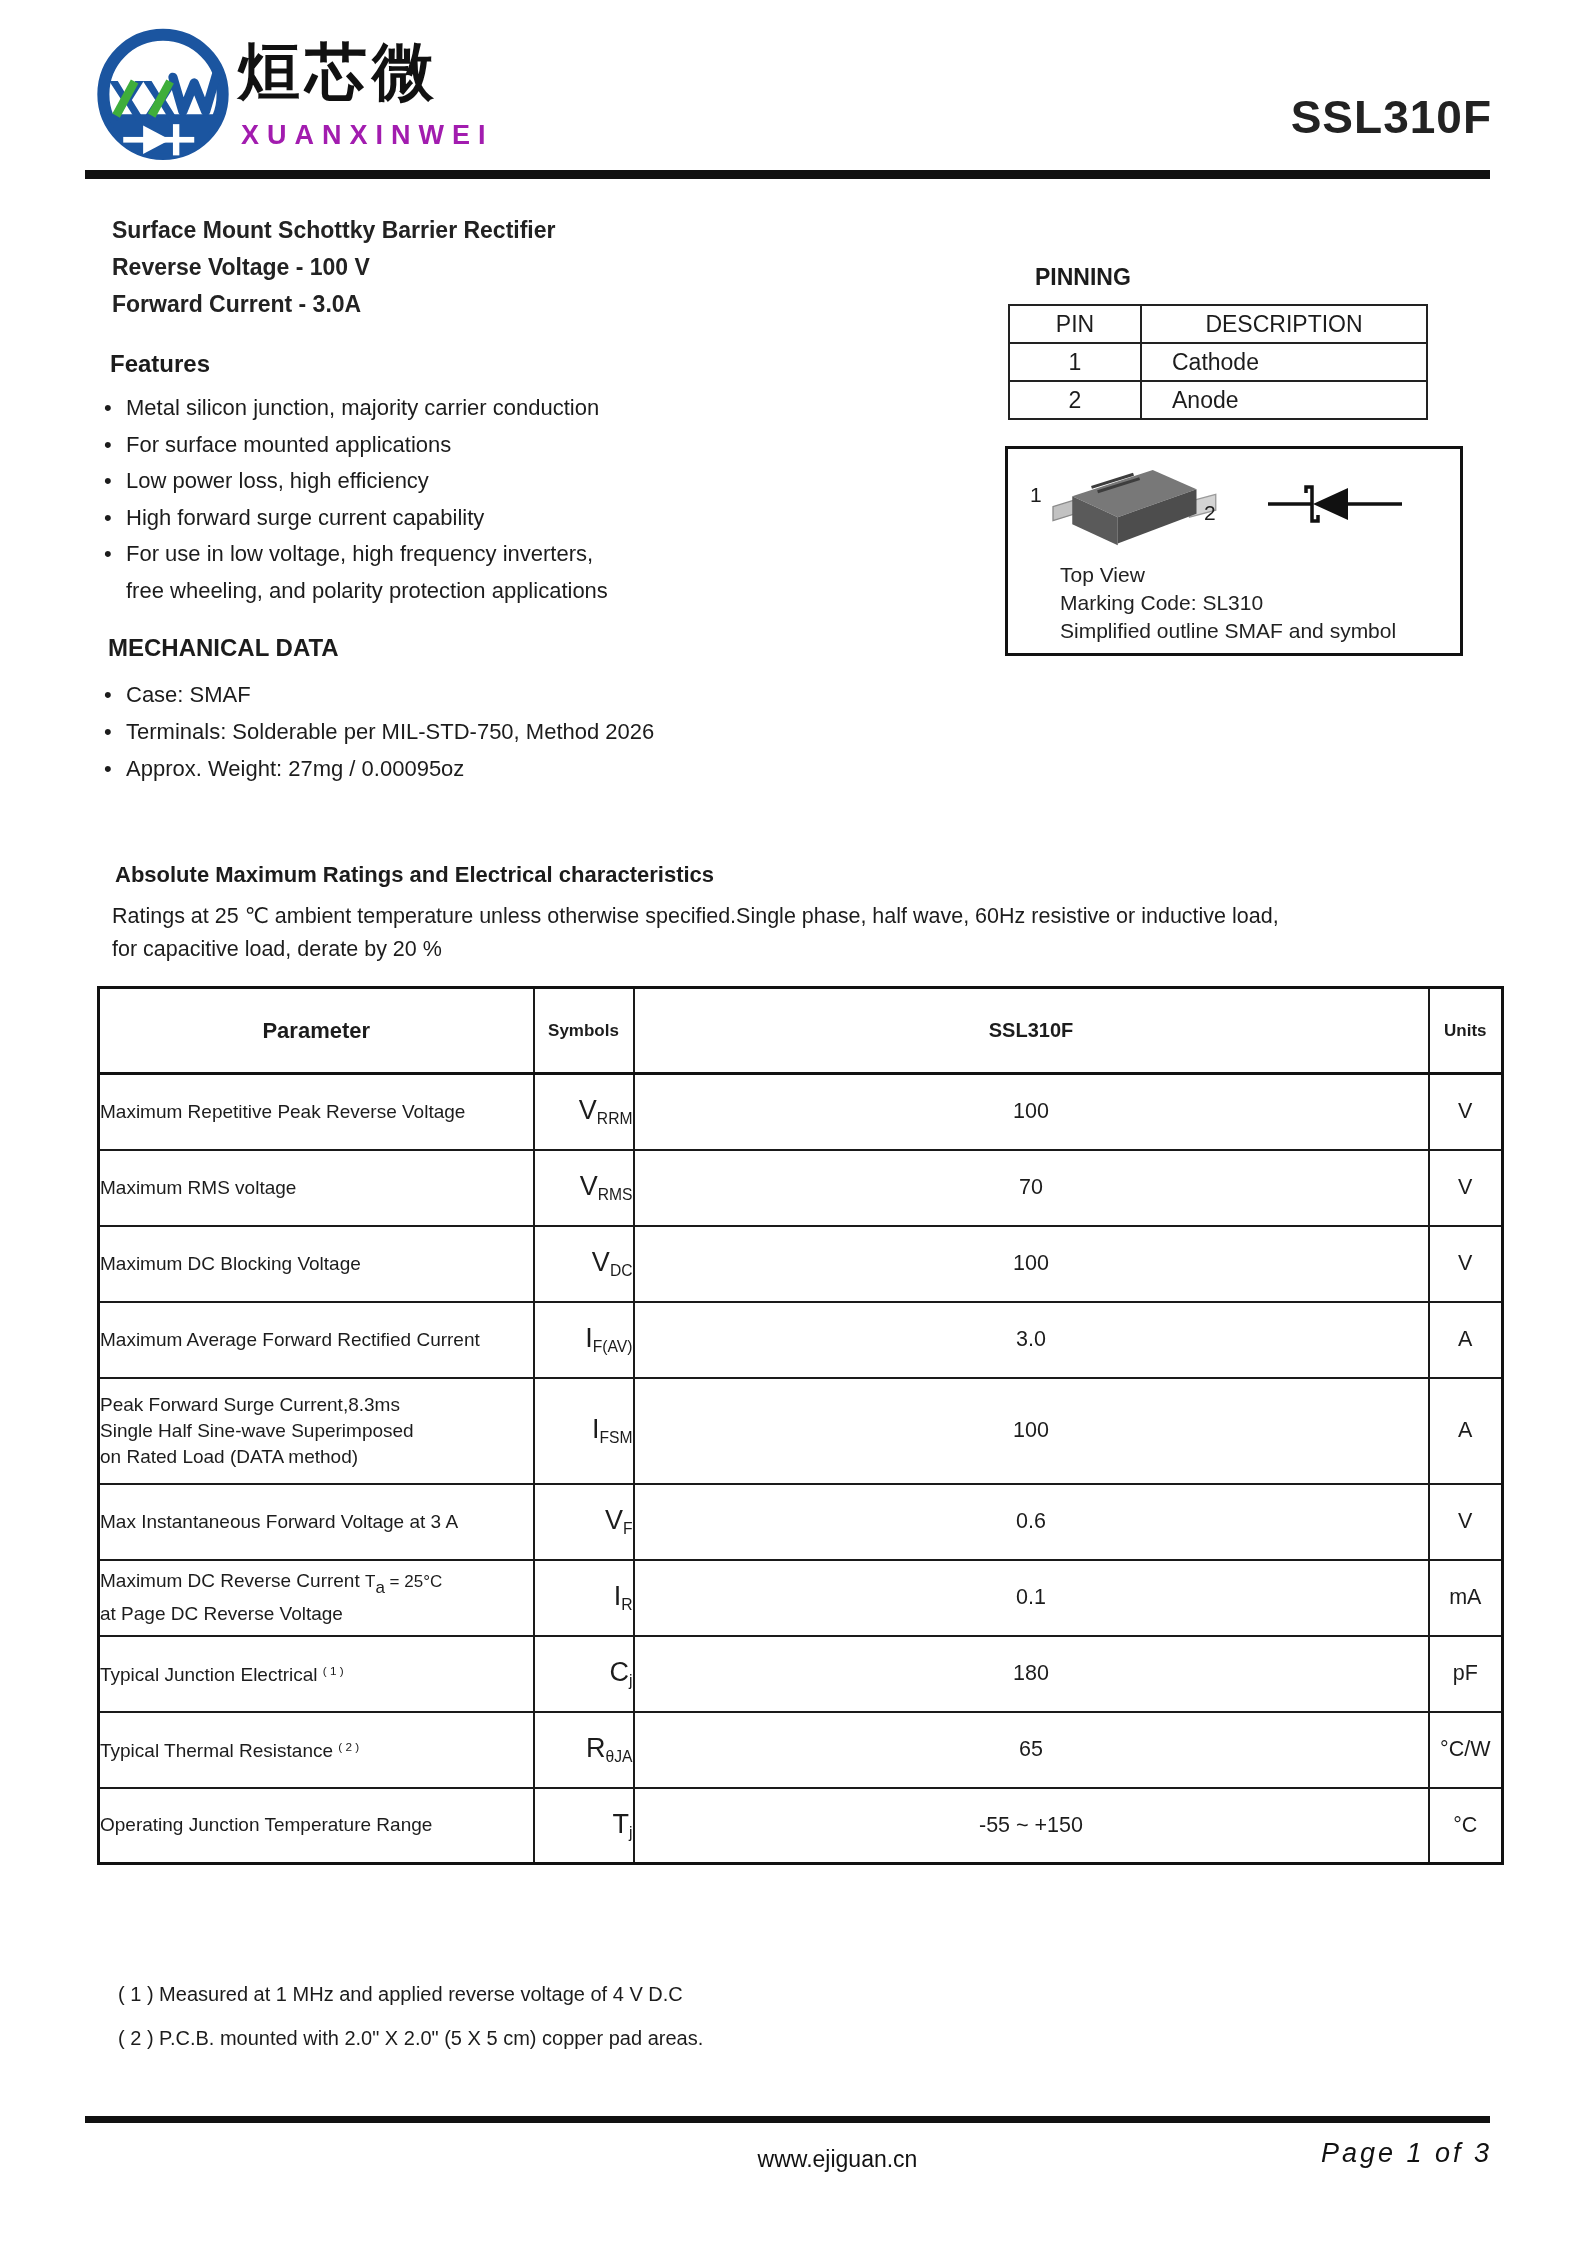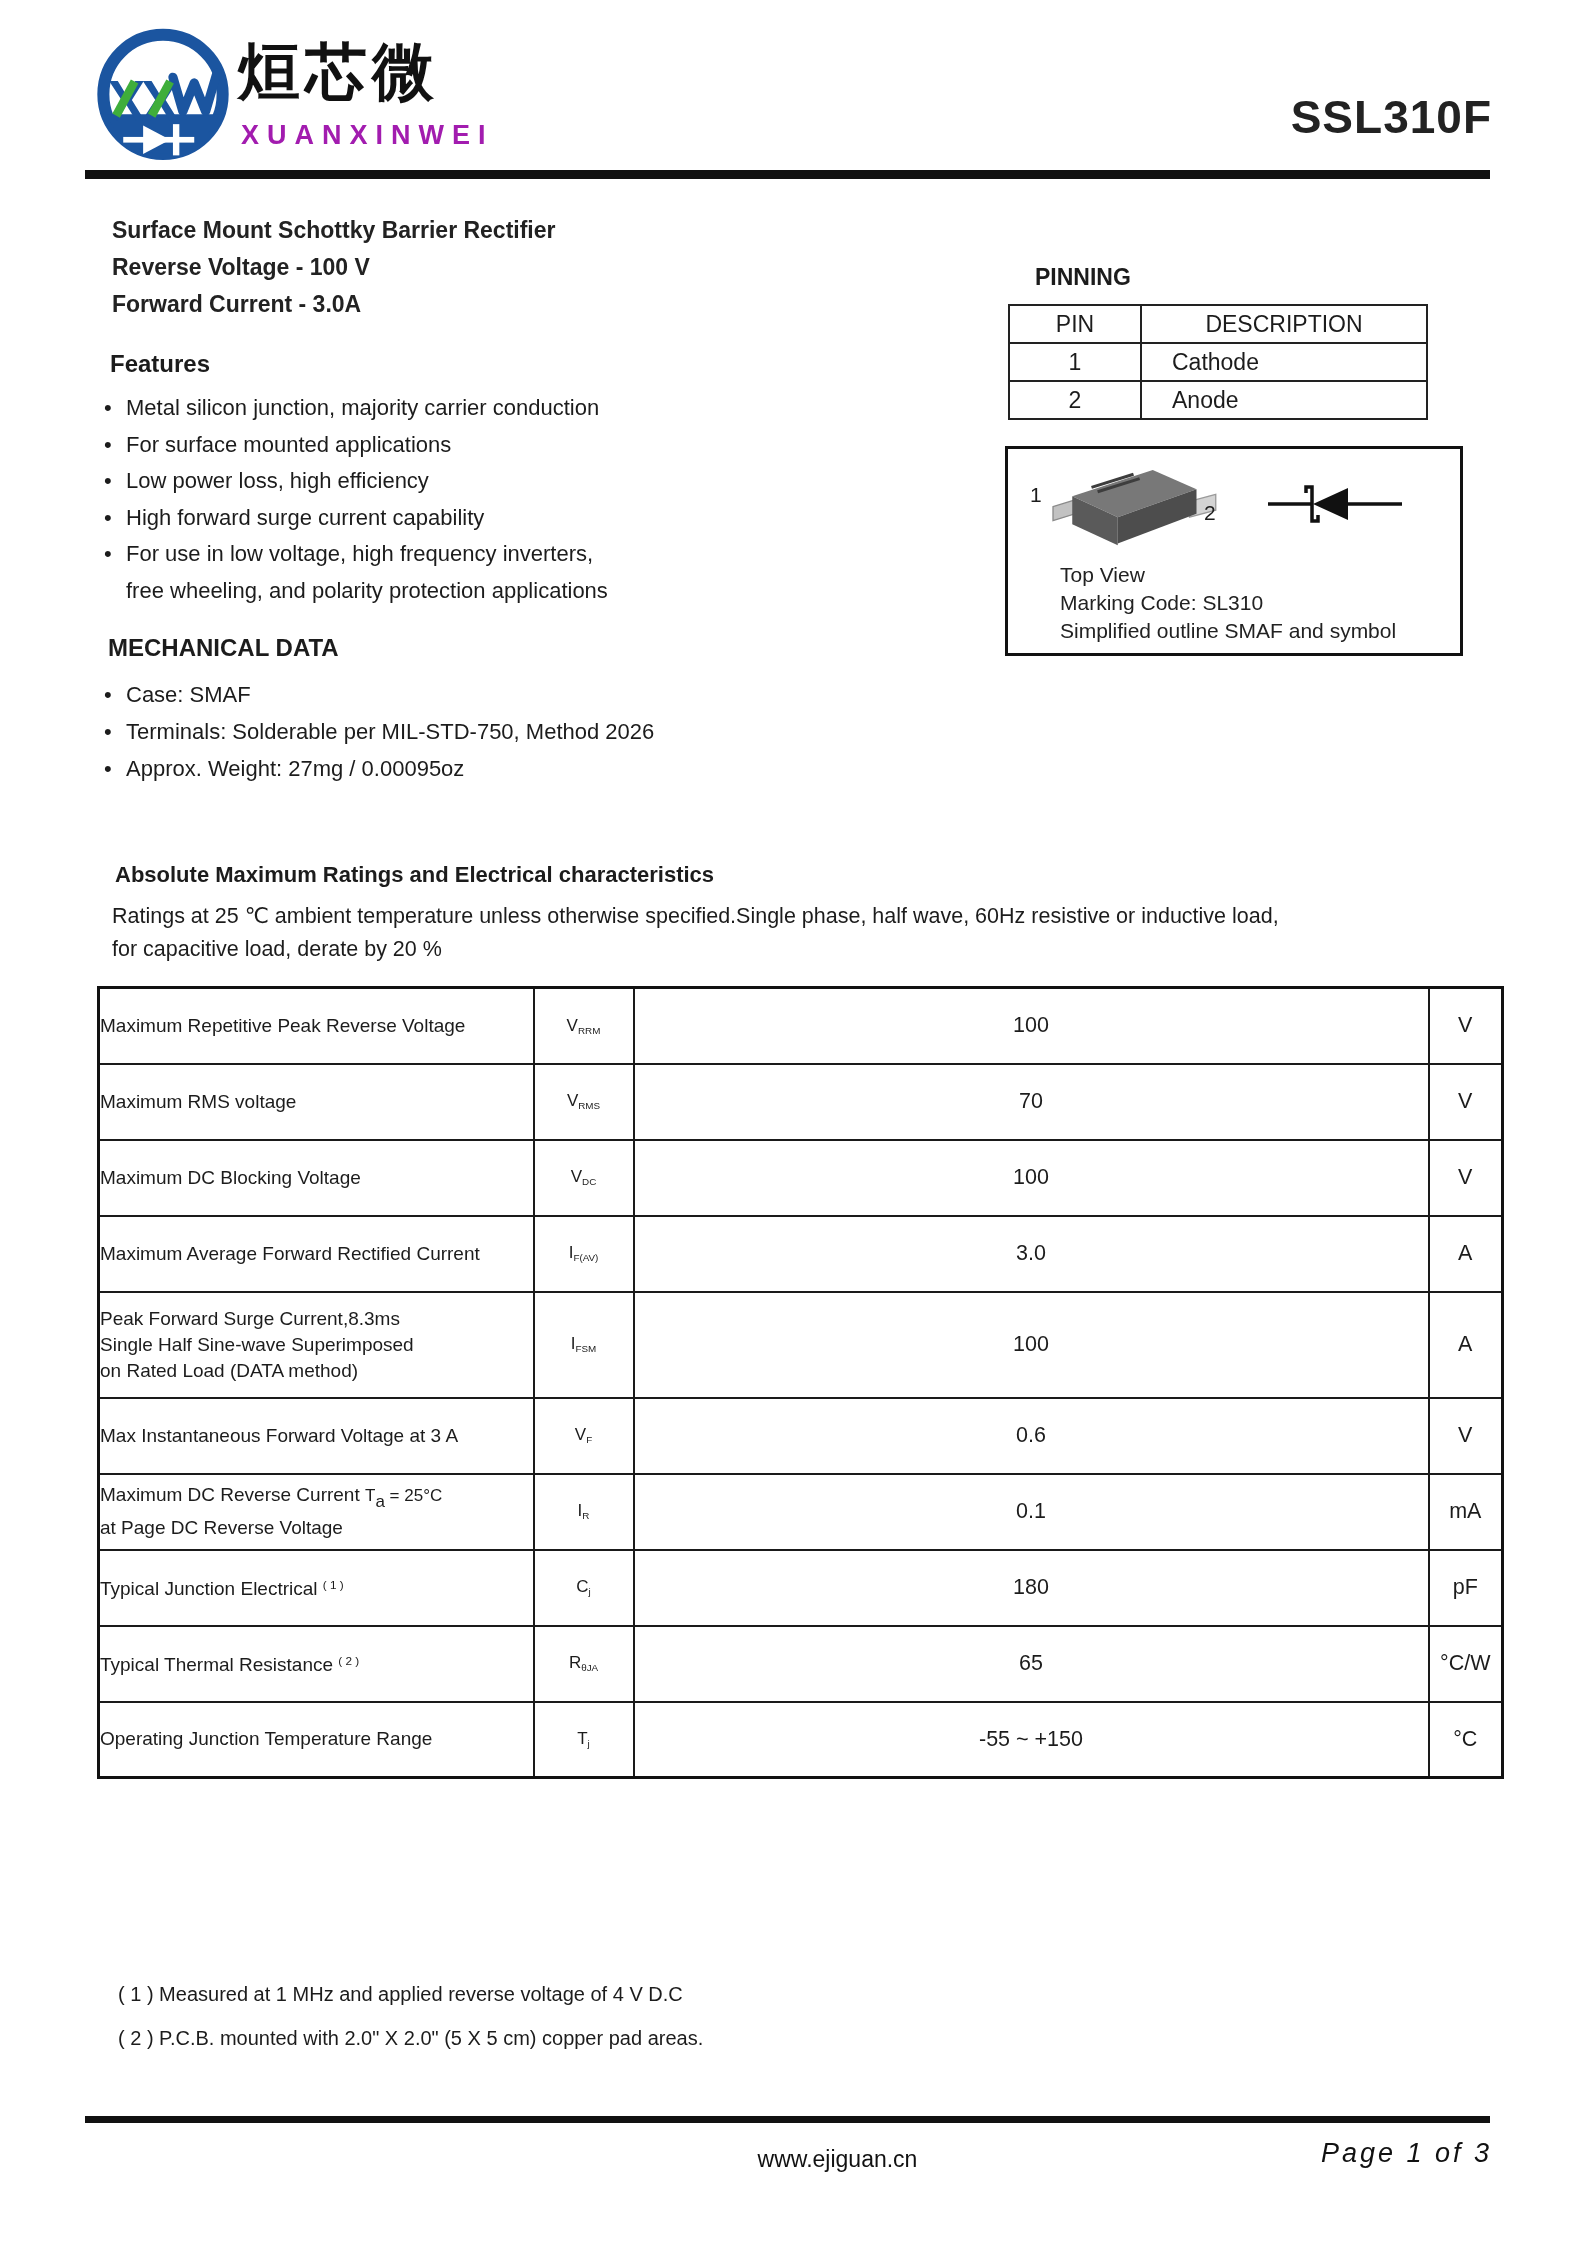--- a/index.html
+++ b/index.html
@@ -52,21 +52,21 @@
   .spec-table col.w-unit{width:74px;}
   .spec-table td,.spec-table th{border:2px solid #1a1a1a;padding:0;}
   .spec-table tr{height:76px;}
   .spec-table tr.head{height:86px;border-bottom:3px solid #111;}
   .spec-table tr.tall{height:106px;}
   .spec-table tr.last{height:90px;}
   .h-param{font-size:22px;font-weight:bold;text-align:center;}
   .h-sym,.h-unit{font-size:17px;font-weight:bold;text-align:center;}
   .h-val{font-size:20px;font-weight:bold;text-align:center;}
   .c-param{font-size:19px;text-align:left;padding-left:14px;line-height:26px;}
-  .c-sym{font-size:17px;text-align:center;}
+  .c-sym{font-size:27px;text-align:right;}
   .c-val{font-size:21.5px;text-align:center;}
   .c-unit{font-size:21.5px;text-align:center;}
   .sb{font-size:58%;vertical-align:-0.35em;}
   .sp{font-size:62%;vertical-align:0.55em;}
   .sm{font-size:17px;}
 
   
   .notes{position:absolute;left:118px;top:1972px;font-size:20px;line-height:44px;}
   .footer-rule{position:absolute;left:85px;top:2116px;width:1405px;height:7px;background:#111;}
   .footer-site{position:absolute;left:0;top:2146px;width:100%;text-align:center;font-size:23px;color:#111;padding-left:44px;}
@@ -166,20 +166,26 @@
     </div>
 
   <table class="spec-table">
     <colgroup>
         <col class="w-param">
         <col class="w-sym">
         <col class="w-val">
         <col class="w-unit">
       </colgroup>
     <tbody id="spec-body">
+      <tr class="head">
+        <td class="h-param">Parameter</td>
+        <td class="h-sym">Symbols</td>
+        <td class="h-val">SSL310F</td>
+        <td class="h-unit">Units</td>
+      </tr>
     <tr>
           <td class="c-param">
             <div><span>Maximum Repetitive Peak Reverse Voltage</span></div>
           </td>
           <td class="c-sym"><span>V</span><span class="sb">RRM</span></td>
           <td class="c-val">100</td>
           <td class="c-unit">V</td>
         </tr>
         <tr>
           <td class="c-param">

